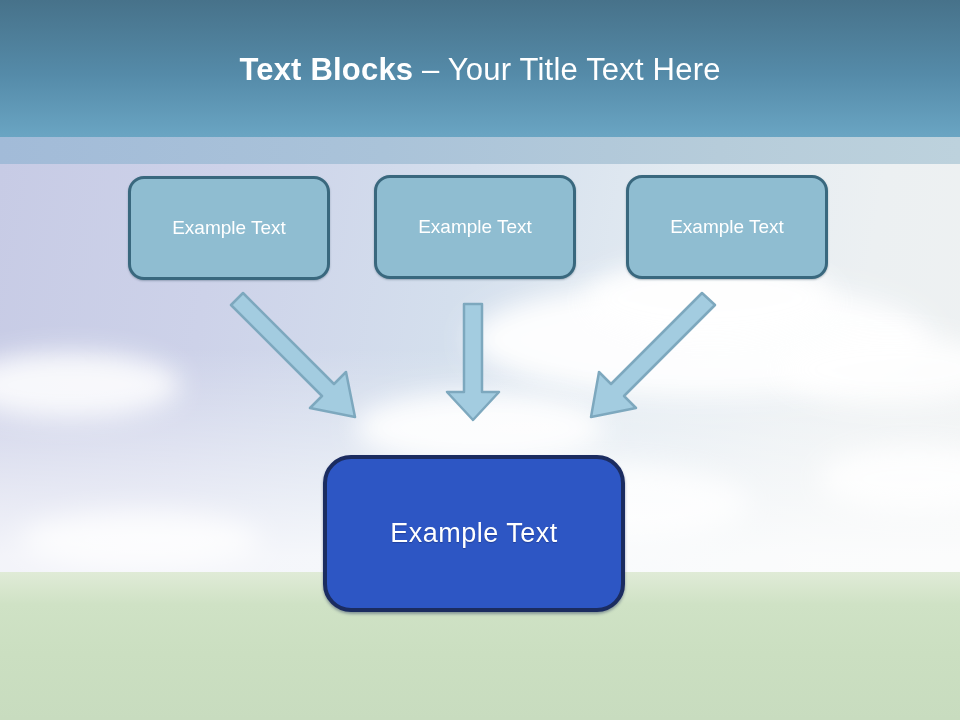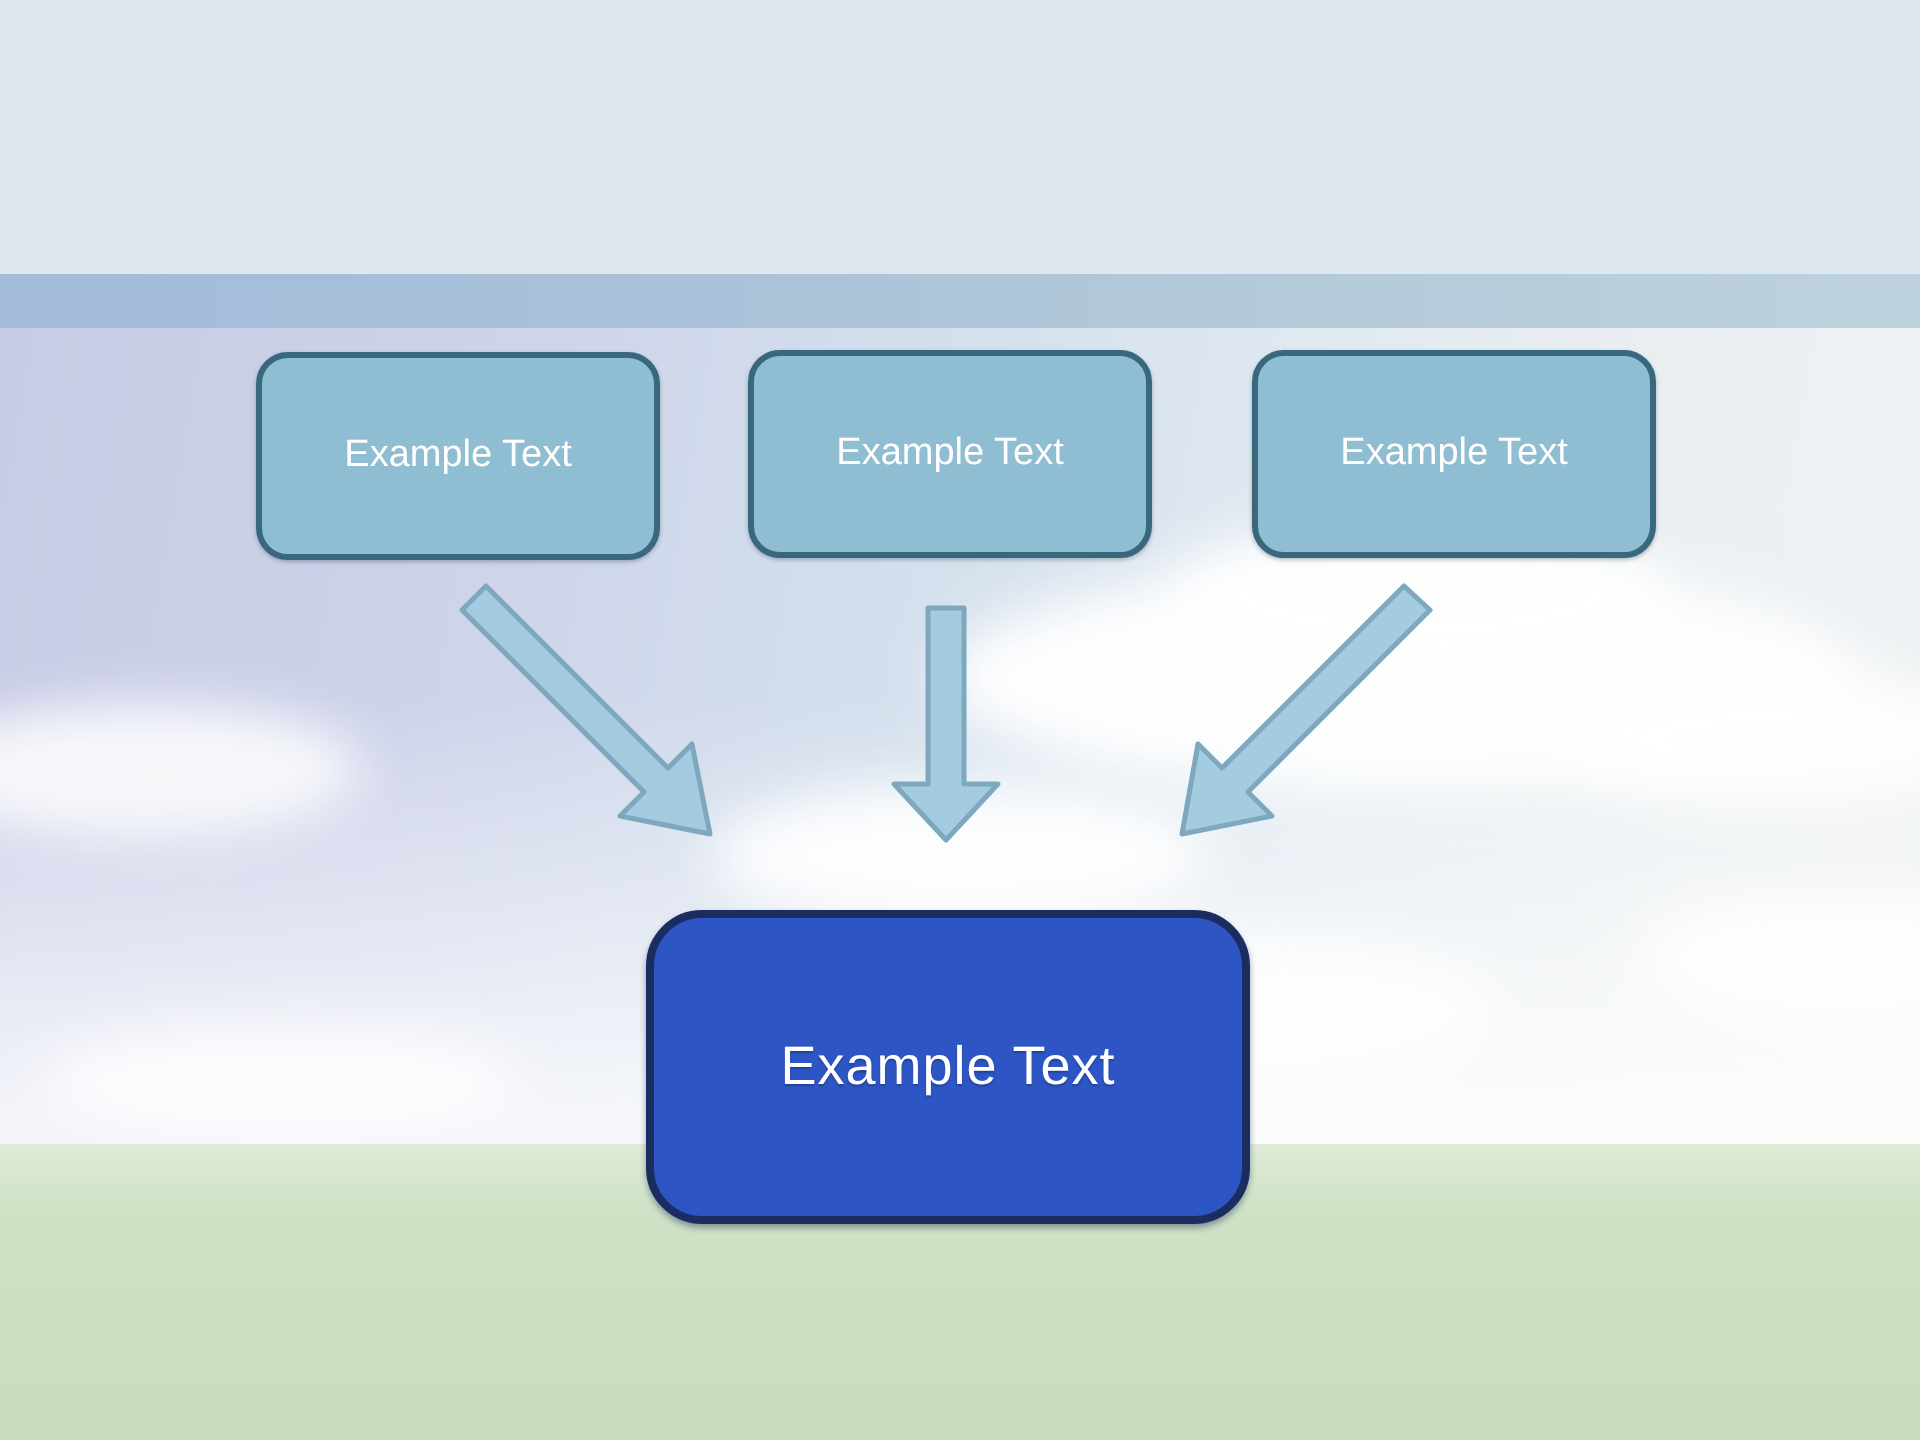--- a/index.html
+++ b/index.html
@@ -66,20 +66,23 @@
   }
   
   .arrows{position:absolute;left:0;top:0;width:960px;height:720px;pointer-events:none;}
   .arrows polygon{fill:#a3cce0;stroke:#7da8be;stroke-width:2.5;stroke-linejoin:round;}
 </style>
 </head>
 <body>
 
 <div class="slide">
 
+  <div class="header">
+    <div class="title"><span class="bold">Text Blocks</span><span> – Your Title Text Here</span></div>
+  </div>
 
   <div class="band"></div>
   <div class="sky">
     <div class="cloud c1"></div>
     <div class="cloud c2"></div>
     <div class="cloud c3"></div>
     <div class="cloud c4"></div>
     <div class="cloud c5"></div>
     <div class="cloud c6"></div>
     <div class="cloud c7"></div>

